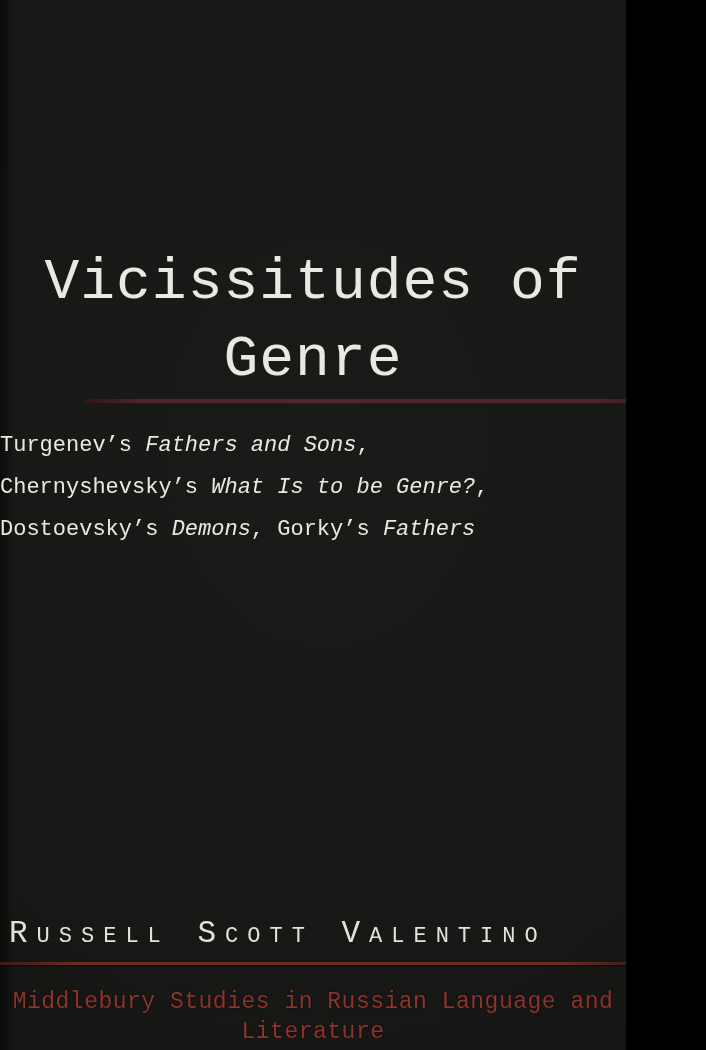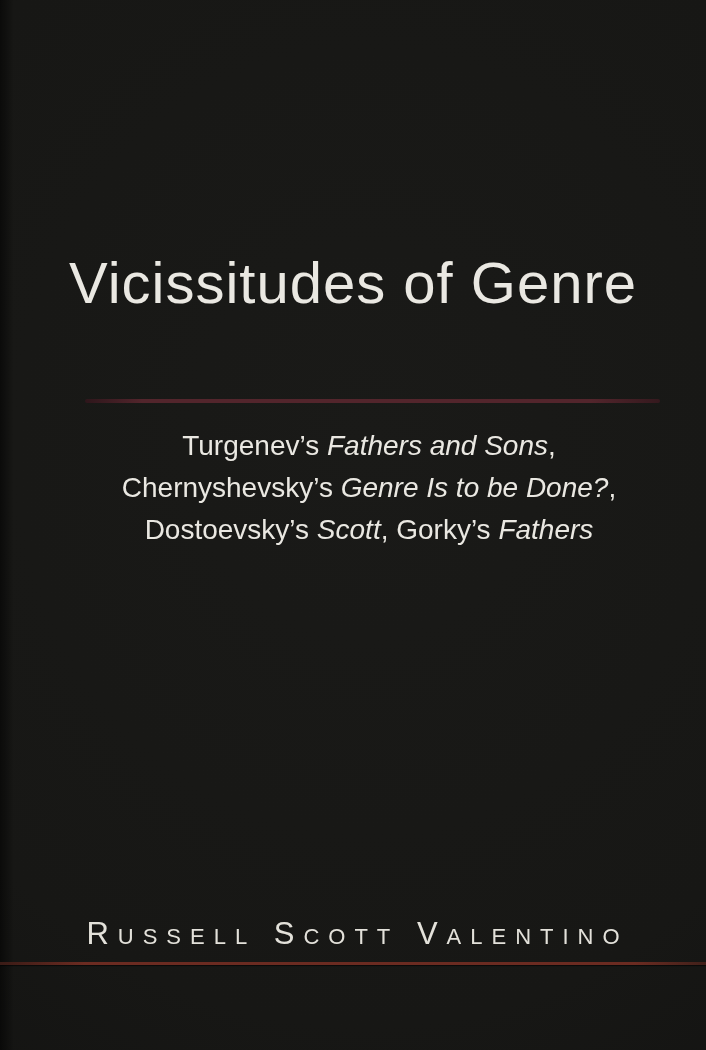--- a/index.html
+++ b/index.html
@@ -6,25 +6,25 @@
     --bg:#1a1a18;
     --bg-edge:#111110;
     --text:#eae8e2;
     --rule-top:#53252c;
     --rule-bottom:#6b2b21;
     --series:#8c332d;
   }
   html,body{margin:0;padding:0;background:#000;}
   .cover{
     position:relative;
-    width:706px;height:1050px;
+    width:626px;height:1050px;
     overflow:hidden;
     background:
       radial-gradient(ellipse 120% 90% at 52% 42%, var(--bg) 0%, #171715 62%, var(--bg-edge) 100%);
-    font-family:Liberation Sans, sans-serif;
+    font-family:Liberation Mono, monospace;
     color:var(--text);
   }
   
   .spine-shadow{
     position:absolute;left:0;top:0;bottom:0;width:14px;
     background:linear-gradient(to right, rgba(0,0,0,.55), rgba(0,0,0,0));
     pointer-events:none;
   }
   .title{
     position:absolute;top:244px;left:0;right:0;
@@ -33,29 +33,26 @@
     letter-spacing:1px;
     font-weight:400;
   }
   .title-rule{
     position:absolute;top:399px;left:85px;width:575px;height:4px;
     background:linear-gradient(to right, #2e161b 0%, var(--rule-top) 10%, var(--rule-top) 88%, #35191e 100%);
     border-radius:2px;
   }
   .subtitle{
     position:absolute;top:425px;left:0;right:0;
-    text-align:center;
-    font-size:28px;line-height:42px;
+    font-size:22px;line-height:42px;
     font-weight:400;
-    padding-left:32px;
   }
   .subtitle .it{font-style:italic;}
   .author{
     position:absolute;top:916px;left:0;right:0;
-    text-align:center;
     font-variant:small-caps;
     font-size:31px;line-height:36px;
     letter-spacing:9px;
     text-indent:9px; 
     color:#e3e1da;
   }
   .footer-rule{
     position:absolute;top:962px;left:0;right:0;height:3px;
     background:linear-gradient(to right, #3a1b16 0%, var(--rule-bottom) 12%, var(--rule-bottom) 90%, #40201a 100%);
     box-shadow:0 1px 1px rgba(0,0,0,.6);
@@ -76,21 +73,22 @@
   <div class="spine-shadow"></div>
 
   <div class="title">
     <div>Vicissitudes of Genre</div>
   </div>
 
   <div class="title-rule"></div>
 
   <div class="subtitle">
     <div><span>Turgenev’s </span><span class="it">Fathers and Sons</span><span>,</span></div>
-    <div><span>Chernyshevsky’s </span><span class="it">Genre Is to be Done?</span><span>,</span></div>
-    <div><span>Dostoevsky’s </span><span class="it">Scott</span><span>, Gorky’s </span><span class="it">Fathers</span></div>
+    <div><span>Chernyshevsky’s </span><span class="it">What Is to be Genre?</span><span>,</span></div>
+    <div><span>Dostoevsky’s </span><span class="it">Demons</span><span>, Gorky’s </span><span class="it">Fathers</span></div>
   </div>
 
   <div class="author">Russell Scott Valentino</div>
 
   <div class="footer-rule"></div>
 
+  <div class="series">Middlebury Studies in Russian Language and Literature</div>
 </div>
 
 </body></html>

